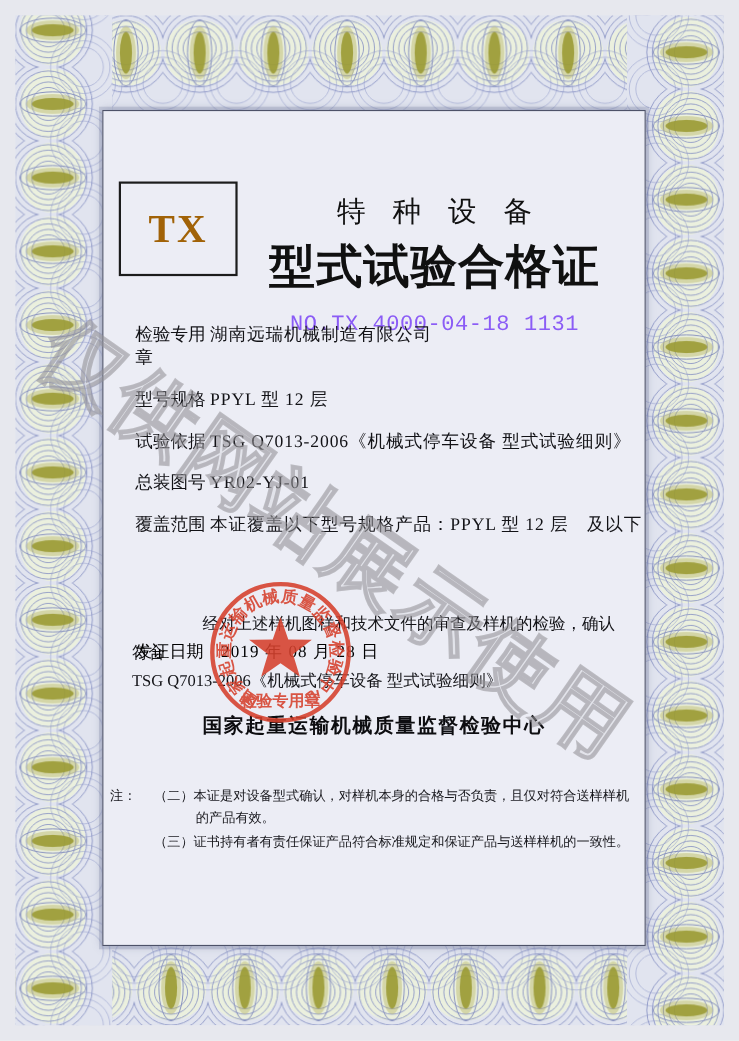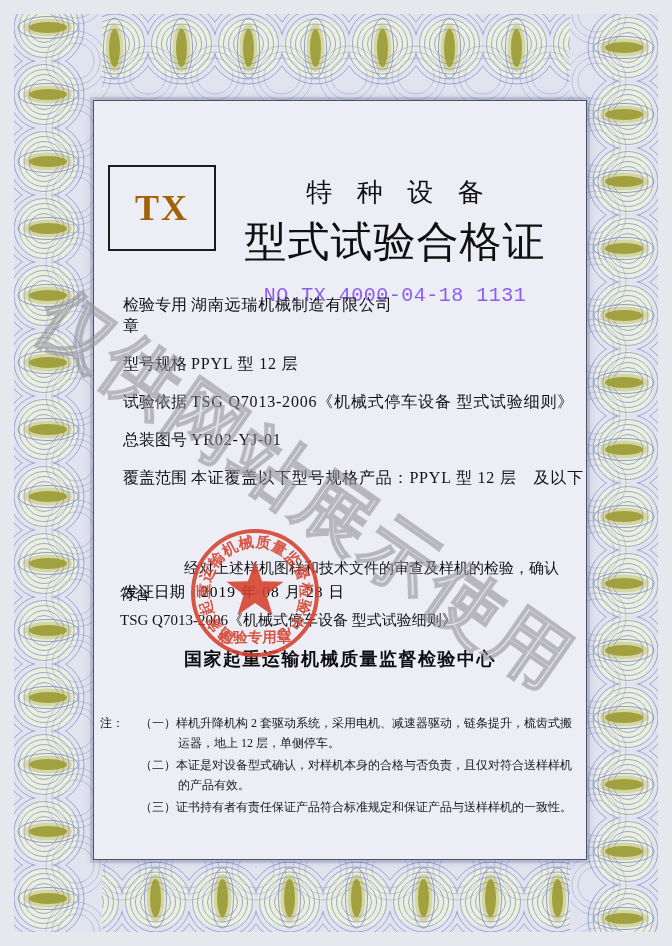--- a/index.html
+++ b/index.html
@@ -33,21 +33,21 @@
     font-family:"Liberation Sans","DejaVu Sans",sans-serif;
   }
   
   .tx-box{
     position:absolute;left:14px;top:64px;width:104px;height:82px;
     border:2px solid #1c1c1c;display:flex;align-items:center;justify-content:center;
     font-size:36px;font-weight:700;letter-spacing:2px;color:#a16207;
   }
   .header{position:absolute;left:122px;top:74px;width:358px;text-align:center;color:#101010;}
   .header .category{font-size:26px;letter-spacing:9px;text-indent:9px;}
-  .header .title{font-size:42px;font-weight:400;letter-spacing:1px;margin-top:4px;}
+  .header .title{font-size:42px;font-weight:700;letter-spacing:1px;margin-top:4px;}
   .header .cert-no{
     font-size:20px;margin-top:14px;letter-spacing:0.5px;color:#8b5cf6;
     font-family:"Liberation Mono","DejaVu Sans Mono",monospace;
   }
   
   .fields{position:absolute;left:29px;top:193px;width:450px;}
   .field-row{display:flex;margin-bottom:17px;font-size:16px;color:#121216;line-height:21px;}
   .field-label{width:68px;flex:0 0 68px;}
   .field-value{letter-spacing:0.8px;white-space:nowrap;}
   
@@ -172,20 +172,19 @@
         <textPath href="#sealArc" startOffset="0" textLength="248" lengthAdjust="spacingAndGlyphs">国家起重运输机械质量监督检验中心</textPath>
       </text>
       <text x="75" y="117" text-anchor="middle" font-size="14.5" fill="#d6402c" font-family="Liberation Serif, DejaVu Serif, serif" font-weight="700">检验专用章</text>
     </svg>
 
     <div class="issuer">国家起重运输机械质量监督检验中心</div>
 
     <div class="notes">
       <div class="notes-label">注：</div>
       <div class="notes-items">
-        <div class="note-item"><span>（一）</span><span>样机升降机构 2 套驱动系统，采用电机、减速器驱动，链条提升，梳齿式搬运器，地上 12 层，单侧停车。</span></div>
         <div class="note-item"><span>（二）</span><span>本证是对设备型式确认，对样机本身的合格与否负责，且仅对符合送样样机的产品有效。</span></div>
         <div class="note-item"><span>（三）</span><span>证书持有者有责任保证产品符合标准规定和保证产品与送样样机的一致性。</span></div>
       </div>
     </div>
 
   </div>
 </div>
 
 </body></html>

